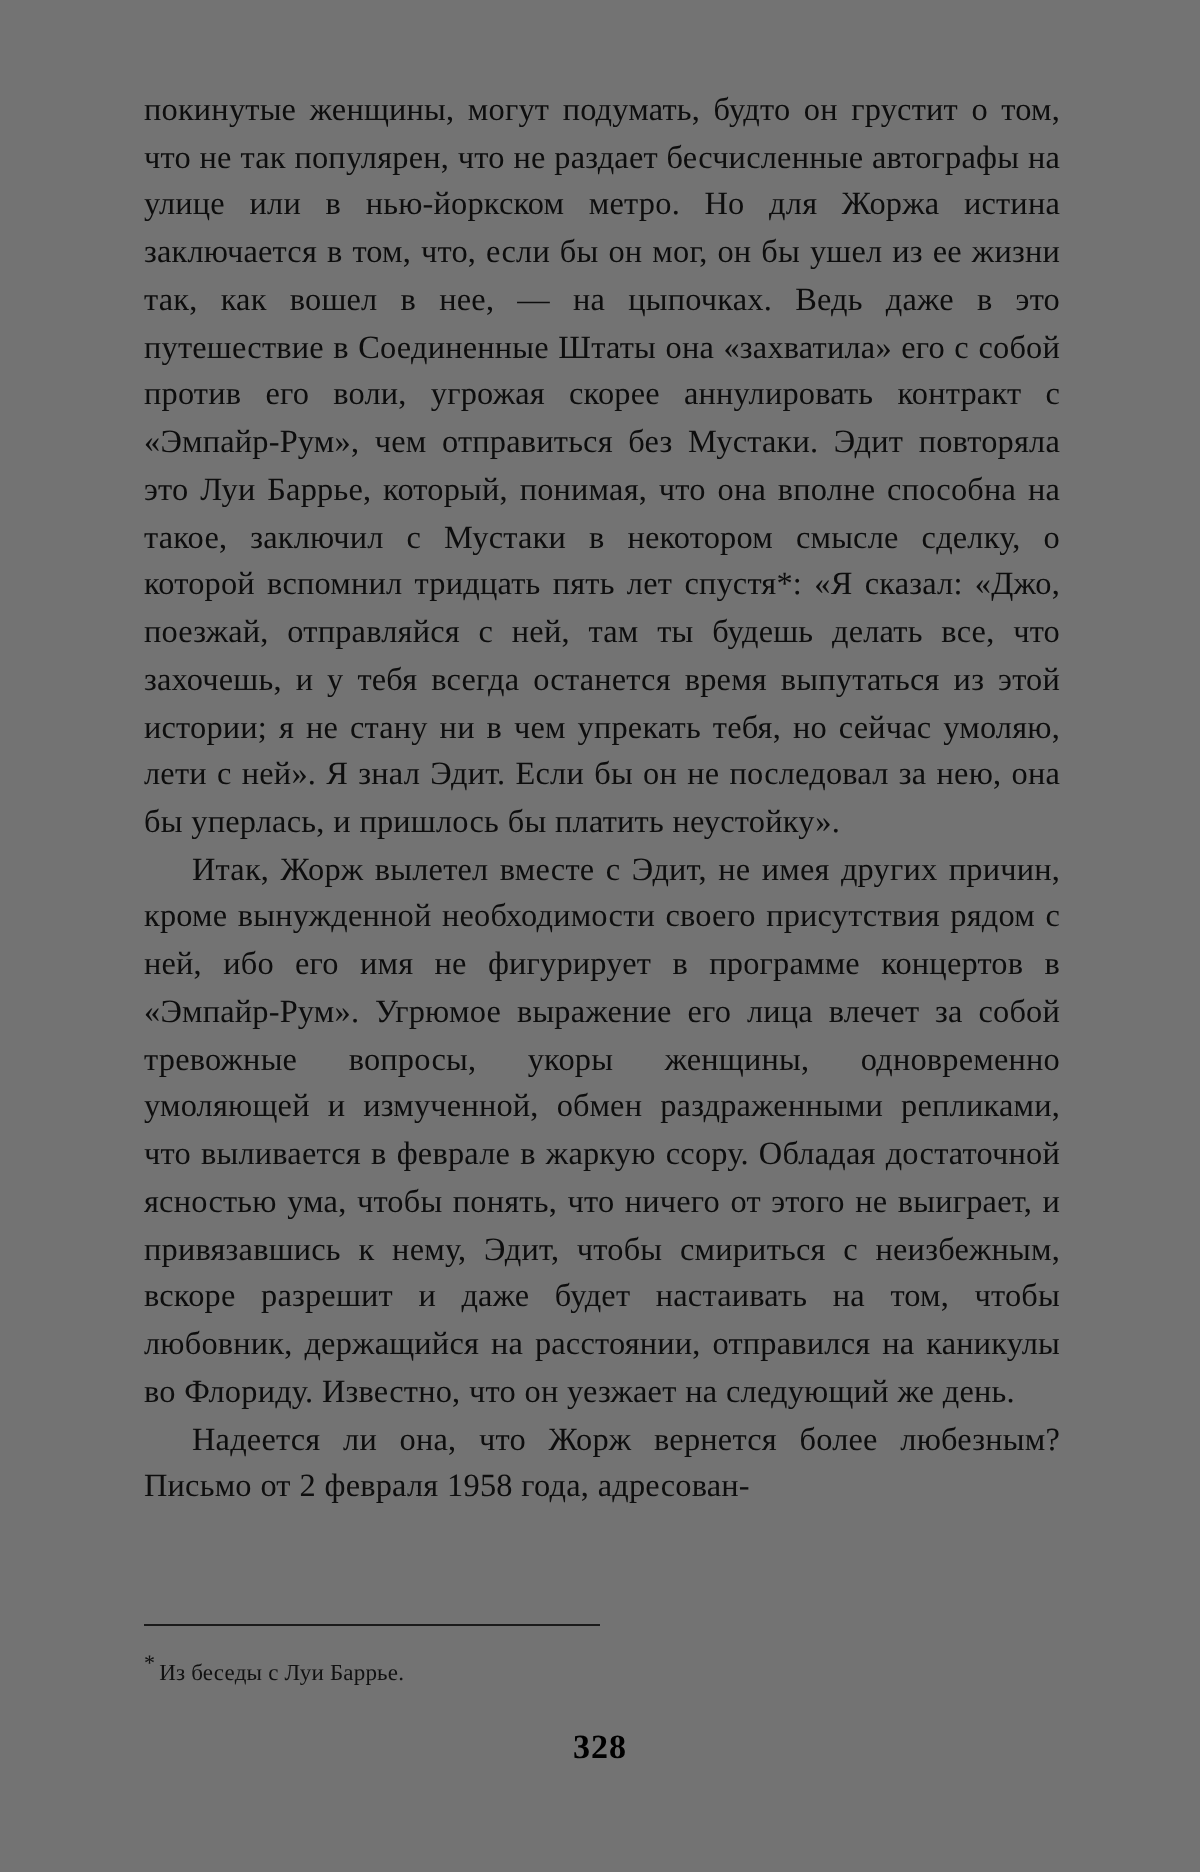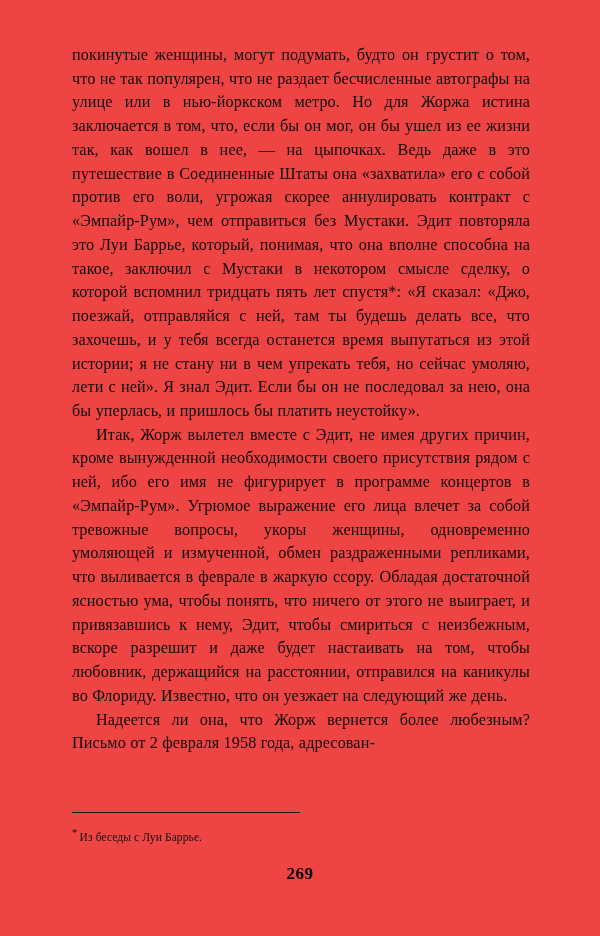--- a/index.html
+++ b/index.html
@@ -14,21 +14,21 @@
     color: #000000;
     position: relative;
     overflow: hidden;
   }
   .page {
     position: absolute;
     left: 0;
     top: 0;
     width: 600px;
     height: 936px;
-    background: #ef4444;
+    background: #737373;
   }
   .text-column {
     position: absolute;
     left: 72px;
     top: 44px;
     width: 458px;
   }
   .para {
     margin: 0;
     font-size: 16.2px;
@@ -89,15 +89,15 @@
     <p class="para">Надеется ли она, что Жорж вернется более любезным? Письмо от 2 февраля 1958 года, адресован-</p>
   </div>
 
   <div class="footnote-area">
     <div class="footnote-rule"></div>
     <div class="footnote-text">
       <span class="footnote-marker">*</span><span>Из беседы с Луи Баррье.</span>
     </div>
   </div>
 
-  <div class="page-number">269</div>
+  <div class="page-number">328</div>
 
 </div>
 
 </body></html>

